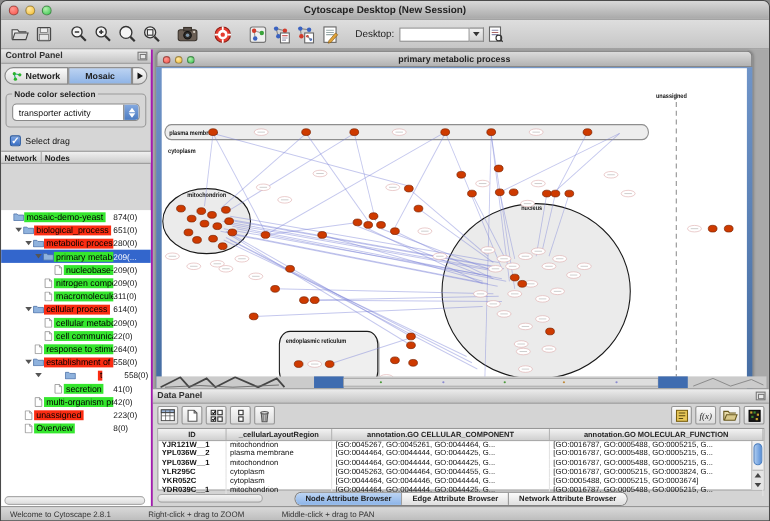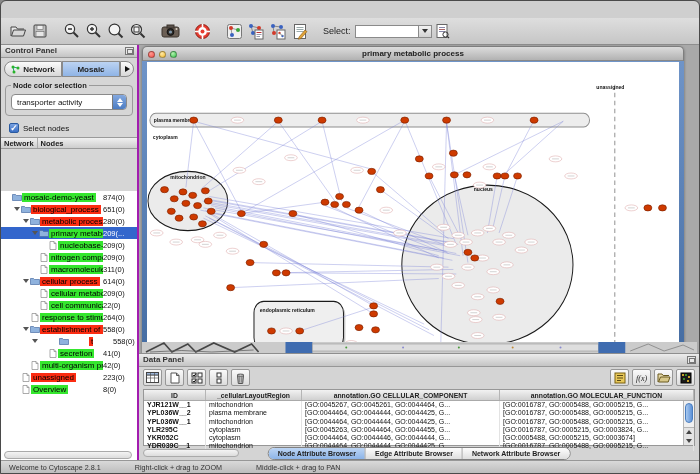--- a/index.html
+++ b/index.html
@@ -137,20 +137,28 @@
     background:linear-gradient(#d9d9d9,#bdbdbd);border-top:1px solid #979797;
     display:flex;align-items:center;padding:0 8px;}
   .statusbar span{font-size:7.2px;color:#333;margin-right:34px;white-space:nowrap;}
   svg{display:block;}
 </style>
 </head>
 <body>
 
 <div class="app">
 
+  <div class="titlebar">
+    <div class="lights">
+      <div class="light l-red"></div>
+      <div class="light l-yellow"></div>
+      <div class="light l-green"></div>
+    </div>
+    <div class="wtitle">Cytoscape Desktop (New Session)</div>
+  </div>
 
   <div class="toolbar">
     <div class="tbtn">
       <svg width="18" height="18" viewBox="0 0 18 18">
           <path d="M2 14 V5 h5 l1.5 2 H15" fill="#e9e9e9" stroke="#444"></path>
           <path d="M2.5 14 L4.5 8 h12 l-2 6 Z" fill="#d7d7d7" stroke="#444"></path>
         </svg>
     </div>
     <div class="tbtn">
       <svg width="16" height="16" viewBox="0 0 16 16">
@@ -250,21 +258,21 @@
     <div class="tbtn">
       <svg width="16" height="17" viewBox="0 0 16 17">
           <rect x="2.5" y="1.5" width="11" height="14" fill="#fff" stroke="#666"></rect>
           <line x1="4.5" y1="4.5" x2="11.5" y2="4.5" stroke="#9aa"></line>
           <line x1="4.5" y1="6.5" x2="11.5" y2="6.5" stroke="#9aa"></line>
           <line x1="4.5" y1="8.5" x2="11.5" y2="8.5" stroke="#9aa"></line>
           <path d="M7 14 L13 7 l2 1.6 L9 15.5 l-2.6 .8 Z" fill="#e0a33a" stroke="#8a5a10" stroke-width=".6"></path>
         </svg>
     </div>
     <div class="tsep"></div>
-    <span class="search-lbl">Select:</span>
+    <span class="search-lbl">Desktop:</span>
     <input class="search-input" value="" style="">
     <div class="search-arrow">
         <div class="tri-down"></div>
       </div>
     <div class="tbtn">
       <svg width="15" height="16" viewBox="0 0 15 16">
           <rect x="2" y="1.5" width="10" height="13" fill="#fff" stroke="#666"></rect>
           <line x1="4" y1="4.5" x2="10" y2="4.5" stroke="#88a"></line>
           <line x1="4" y1="6.5" x2="10" y2="6.5" stroke="#a66"></line>
           <line x1="4" y1="8.5" x2="10" y2="8.5" stroke="#88a"></line>
@@ -302,21 +310,21 @@
       <div class="combo">
         <div class="cval">transporter activity</div>
         <div class="stepper">
             <div class="up"></div>
             <div class="dn"></div>
           </div>
       </div>
     </div>
     <div class="chk-row">
       <div class="chk">✓</div>
-      <span class="chk-lbl">Select nodes</span>
+      <span class="chk-lbl">Select drag</span>
     </div>
     <div class="tree-hd">
       <div class="c1">Network</div>
       <div class="c2">Nodes</div>
     </div>
     <div class="tree-wrap" id="tree">
         <div class="tree-row" style="padding-left: 3px;">
           <span class="tri"></span>
           <span class="ticon">
             <svg width="10" height="8" viewBox="0 0 10 8">

